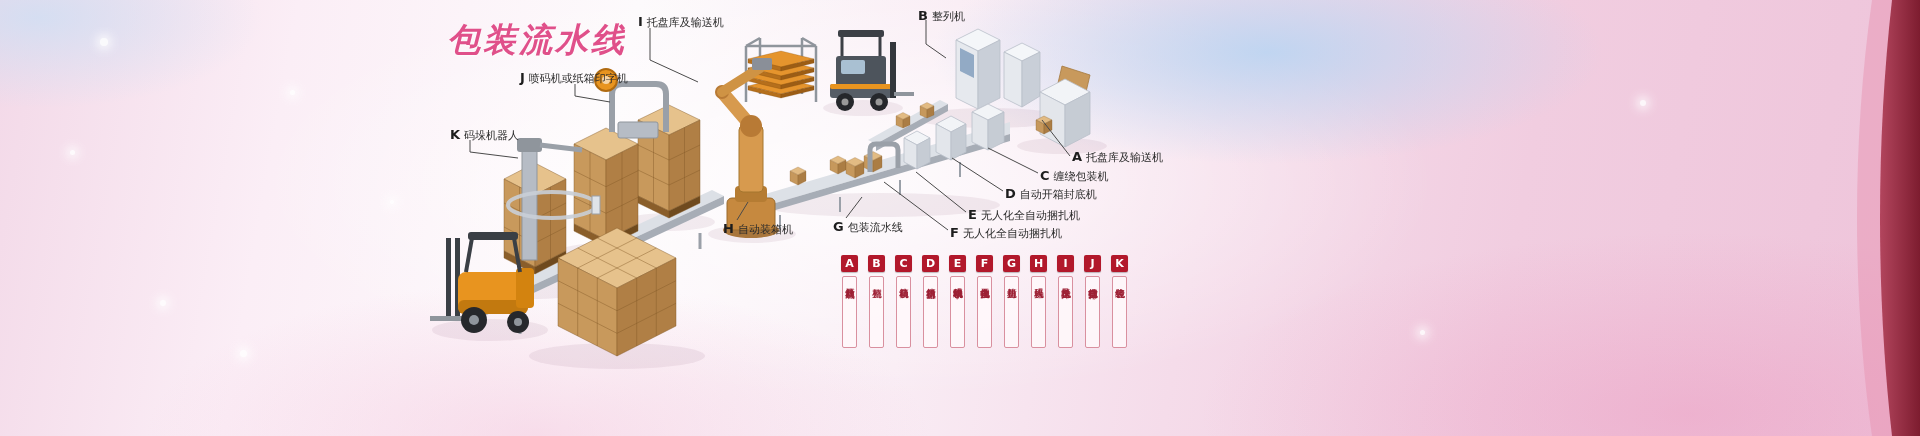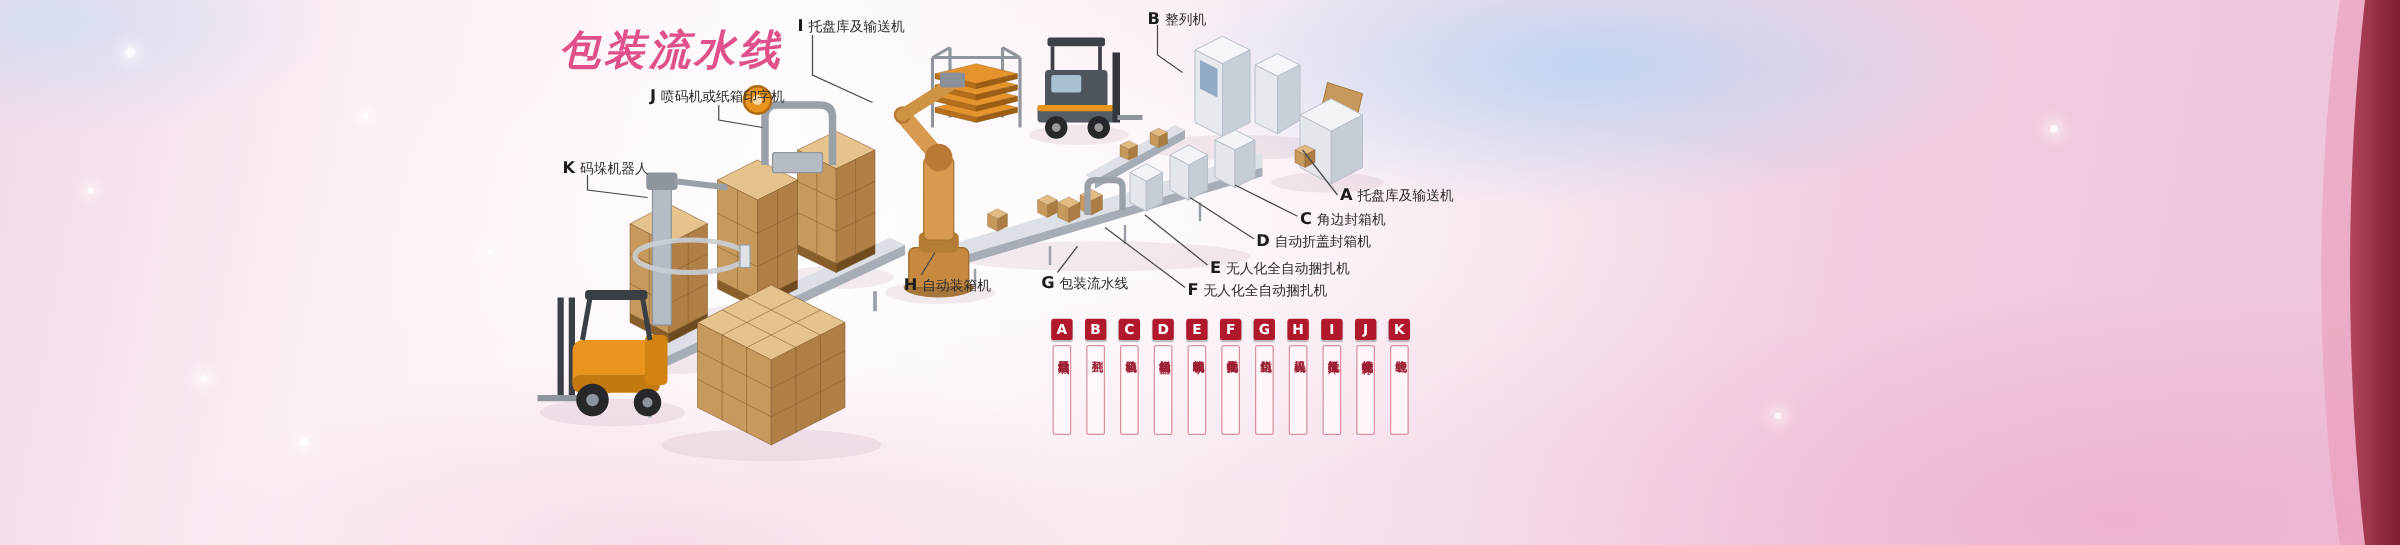--- a/index.html
+++ b/index.html
@@ -337,25 +337,25 @@
   <div class="callout" style="left:1072px;top:149px">
     <span class="ck">A</span>
     <span class="cl">托盘库及输送机</span>
   </div>
   <div class="callout" style="left:918px;top:8px">
     <span class="ck">B</span>
     <span class="cl">整列机</span>
   </div>
   <div class="callout" style="left:1040px;top:168px">
     <span class="ck">C</span>
-    <span class="cl">角边封箱机</span>
+    <span class="cl">缠绕包装机</span>
   </div>
   <div class="callout" style="left:1005px;top:186px">
     <span class="ck">D</span>
-    <span class="cl">自动折盖封箱机</span>
+    <span class="cl">自动开箱封底机</span>
   </div>
   <div class="callout" style="left:968px;top:207px">
     <span class="ck">E</span>
     <span class="cl">无人化全自动捆扎机</span>
   </div>
   <div class="callout" style="left:950px;top:225px">
     <span class="ck">F</span>
     <span class="cl">无人化全自动捆扎机</span>
   </div>
   <div class="callout" style="left:833px;top:219px">

